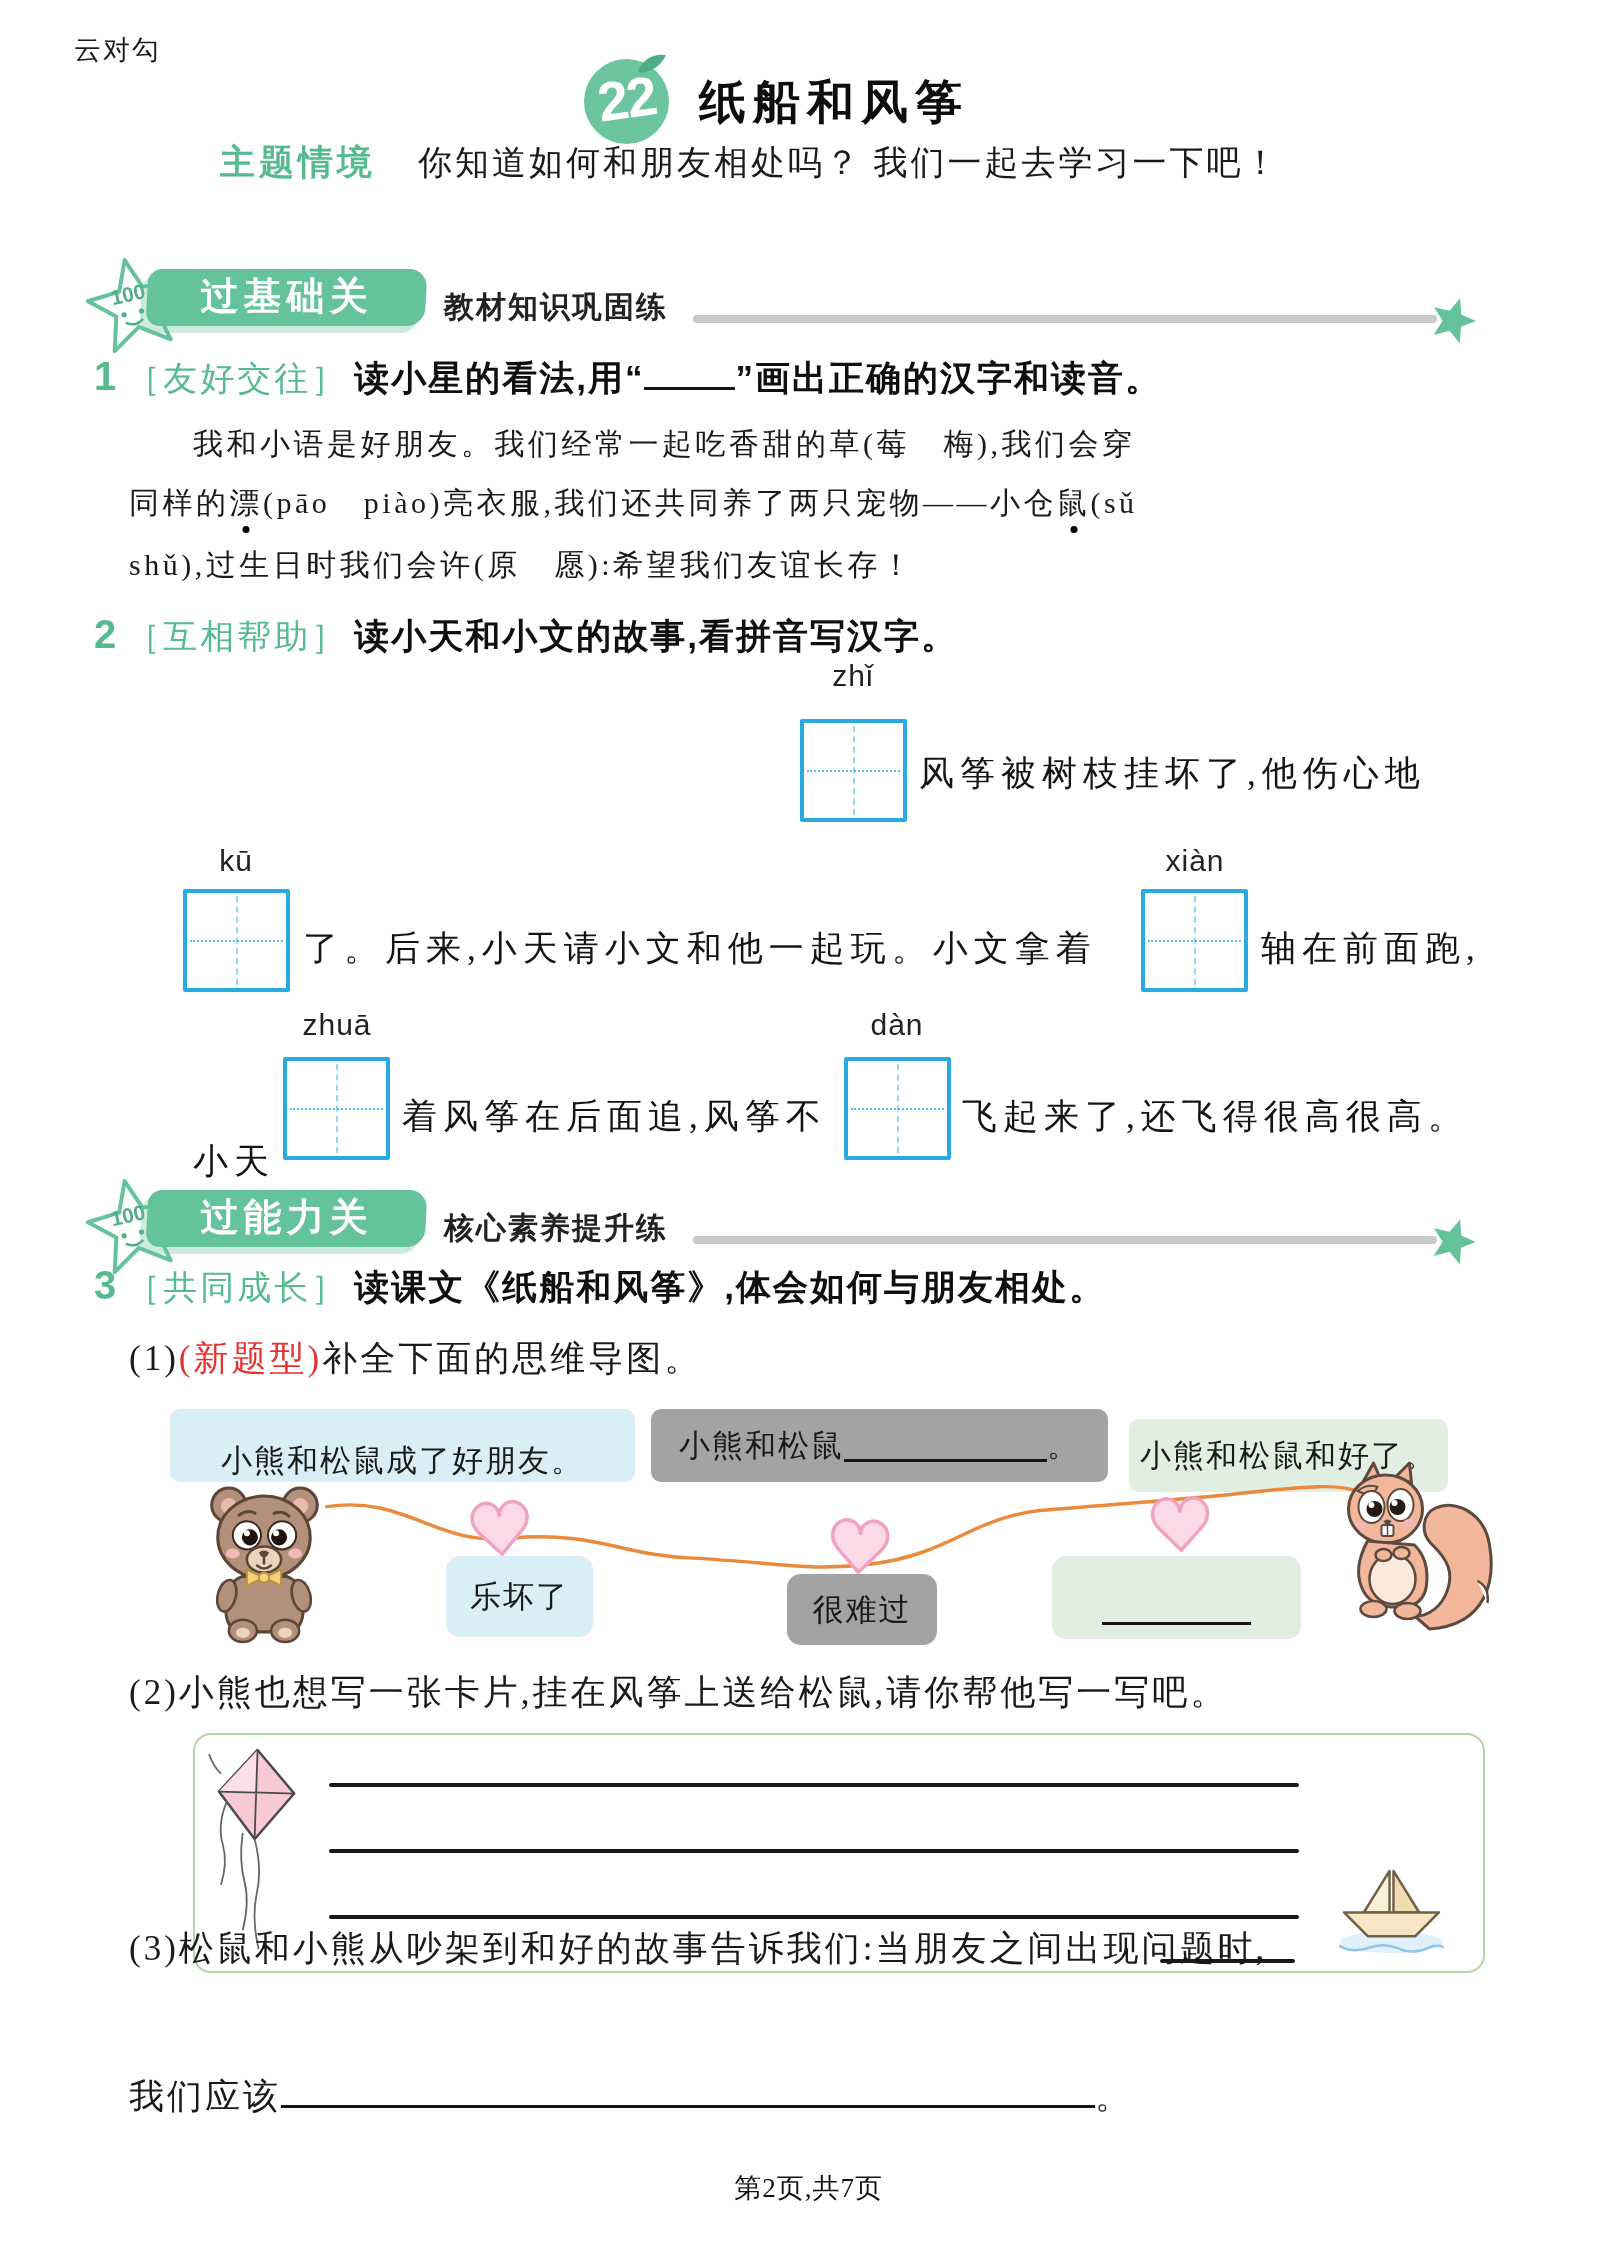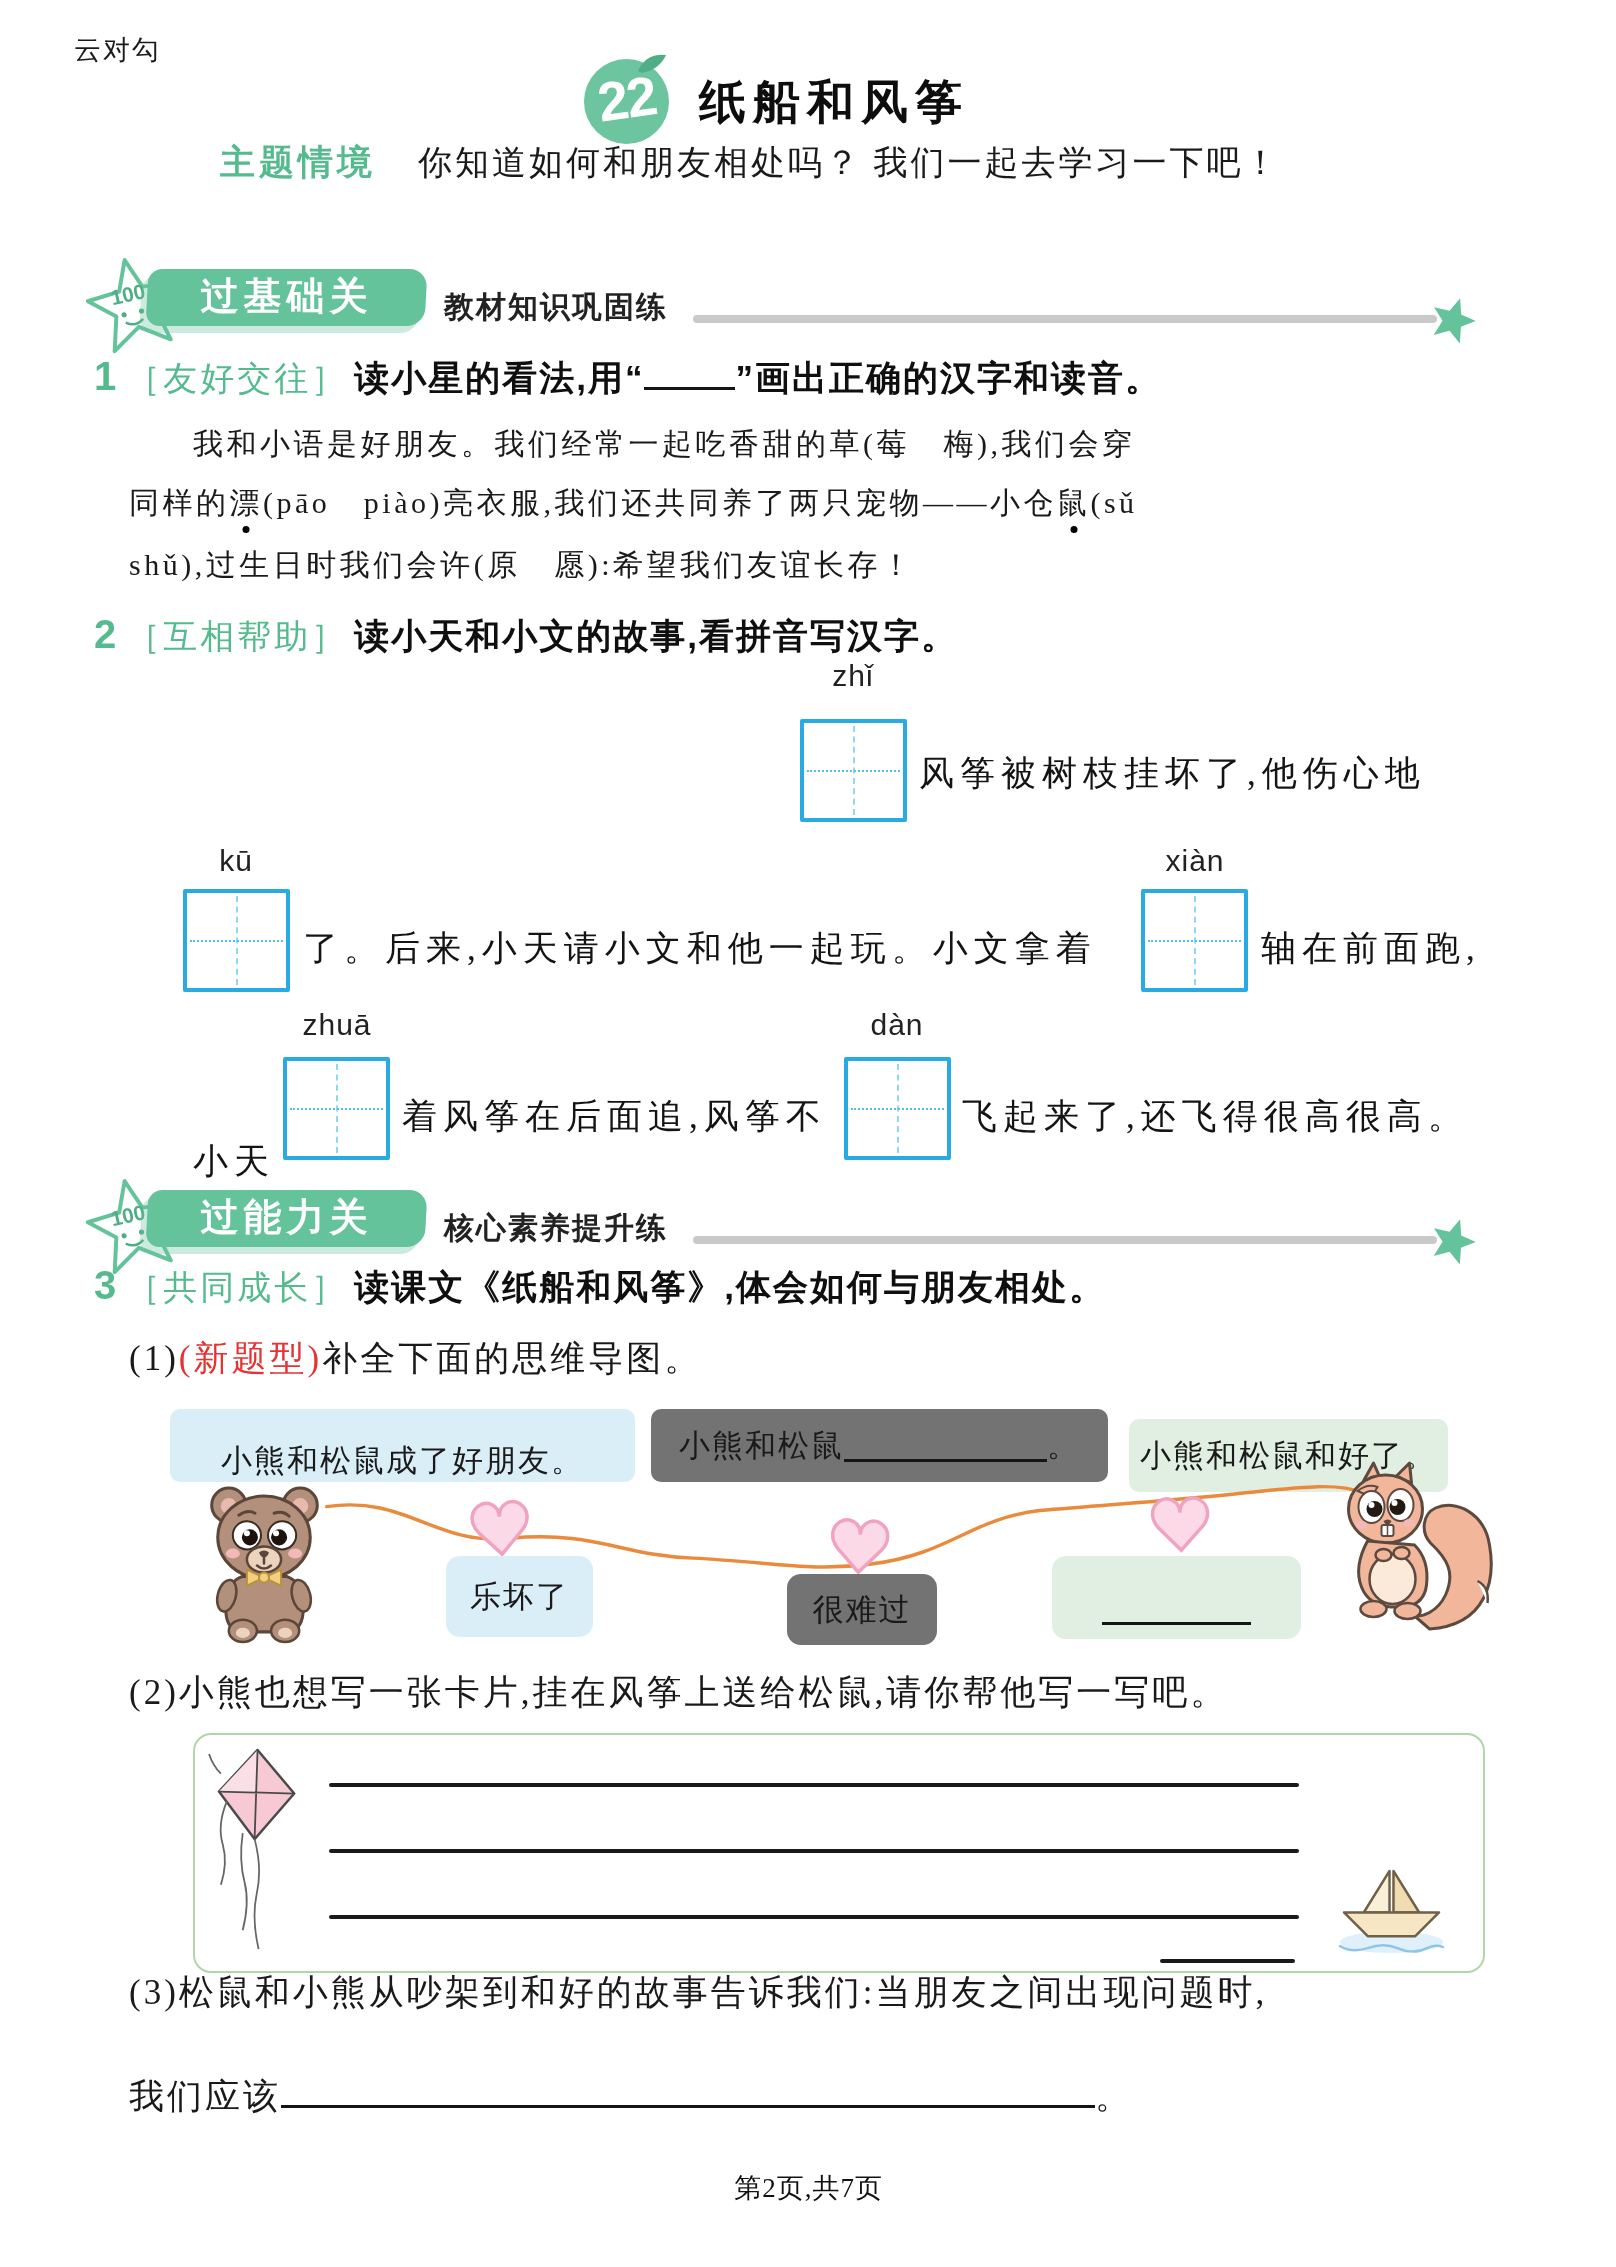--- a/index.html
+++ b/index.html
@@ -44,21 +44,21 @@
     letter-spacing:6px;white-space:nowrap;}
 
   .emph{position:relative;}
   .emph::after{content:"";position:absolute;left:50%;transform:translateX(-50%);bottom:-14px;
     width:7px;height:7px;background:#000;border-radius:50%;}
 
   
   .mbox{position:absolute;border-radius:10px;font-family:"Liberation Serif",serif;font-size:31px;
     color:#1a1a1a;letter-spacing:2px;display:flex;align-items:center;justify-content:center;white-space:nowrap;}
   .bg-blue{background:#daeef8;}
-  .bg-pink{background:#737373;}
+  .bg-pink{background:#a3a3a3;}
   .bg-green{background:#e0efe2;}
 
   
   .card{left:193px;top:1733px;width:1292px;height:240px;border:2.5px solid #b2d6a8;border-radius:18px;background:#fff;box-sizing:border-box;}
   .wline{position:absolute;height:4px;background:#1a1a1a;border-radius:2px;}
 
   .footer{left:0;top:2170px;width:100%;text-align:center;font-family:"Liberation Serif",serif;
     font-size:27px;color:#111;letter-spacing:1px;}
 </style>
 </head>
@@ -282,21 +282,21 @@
   <div class="wline" style="left:329px;top:1915px;width:970px;"></div>
   <svg class="abs" style="left:1332px;top:1861px;" width="119" height="99" viewBox="0 0 120 100">
     <ellipse cx="60" cy="82" rx="52" ry="11" fill="#dff0fa"></ellipse>
     <path d="M58 10 L32 52 L58 52 Z" fill="#faf0d8" stroke="#6f6048" stroke-width="2.5" stroke-linejoin="round"></path>
     <path d="M62 10 L88 52 L62 52 Z" fill="#f1dcb2" stroke="#6f6048" stroke-width="2.5" stroke-linejoin="round"></path>
     <path d="M12 52 L108 52 L84 76 L36 76 Z" fill="#f6e6c4" stroke="#6f6048" stroke-width="2.5" stroke-linejoin="round"></path>
     <path d="M8 86 q12 7 28 2 q16 -6 30 0 q16 7 30 0 q9 -4 16 -1" fill="none" stroke="#8fc6e8" stroke-width="2.5" stroke-linecap="round"></path>
   </svg>
   <div class="wline" style="left:1160px;top:1959px;width:135px;"></div>
 
-  <div class="abs kai nowrap" style="left:129px;top:1969px;font-size:35px;letter-spacing:3px;">(3)松鼠和小熊从吵架到和好的故事告诉我们:当朋友之间出现问题时,</div>
+  <div class="abs kai nowrap" style="left:129px;top:1925px;font-size:35px;letter-spacing:3px;">(3)松鼠和小熊从吵架到和好的故事告诉我们:当朋友之间出现问题时,</div>
   <div class="abs kai nowrap" style="left:129px;top:2072px;font-size:35px;letter-spacing:3px;">
     <span>我们应该</span><span class="blank" style="width:814px;"></span><span>。</span>
   </div>
 
   <div class="abs footer">第2页,共7页</div>
 
 </div>
 
 
 </body></html>

